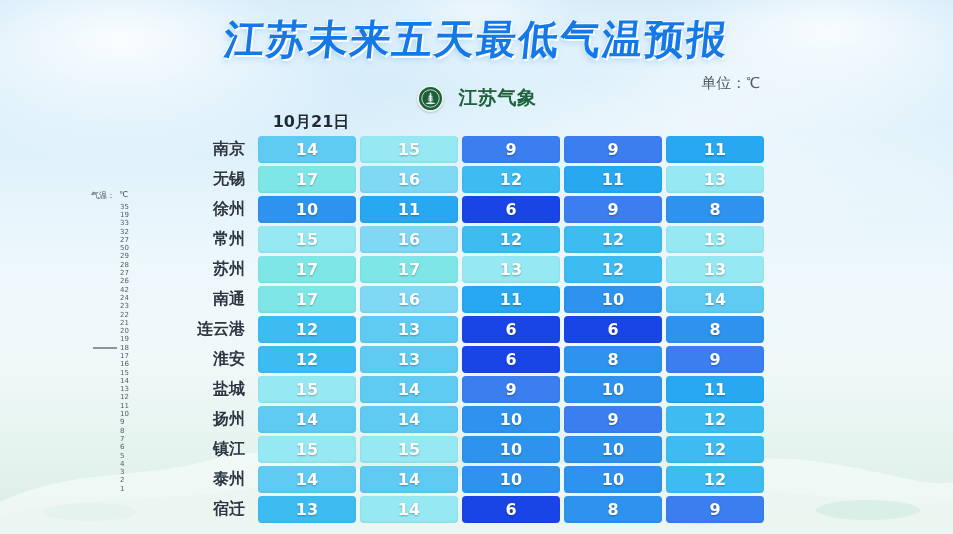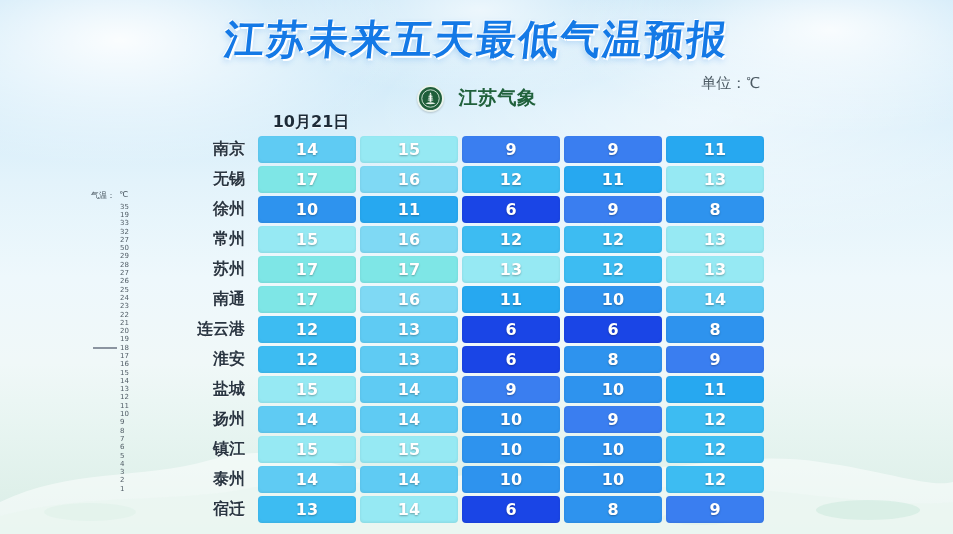--- a/index.html
+++ b/index.html
@@ -244,21 +244,21 @@
           <span>35</span>
           <span>19</span>
           <span>33</span>
           <span>32</span>
           <span>27</span>
           <span>50</span>
           <span>29</span>
           <span>28</span>
           <span>27</span>
           <span>26</span>
-          <span>25</span>
+          <span>42</span>
           <span>24</span>
           <span>23</span>
           <span>22</span>
           <span>21</span>
           <span>20</span>
           <span>19</span>
           <span>18</span>
           <span>17</span>
           <span>16</span>
           <span>15</span>

